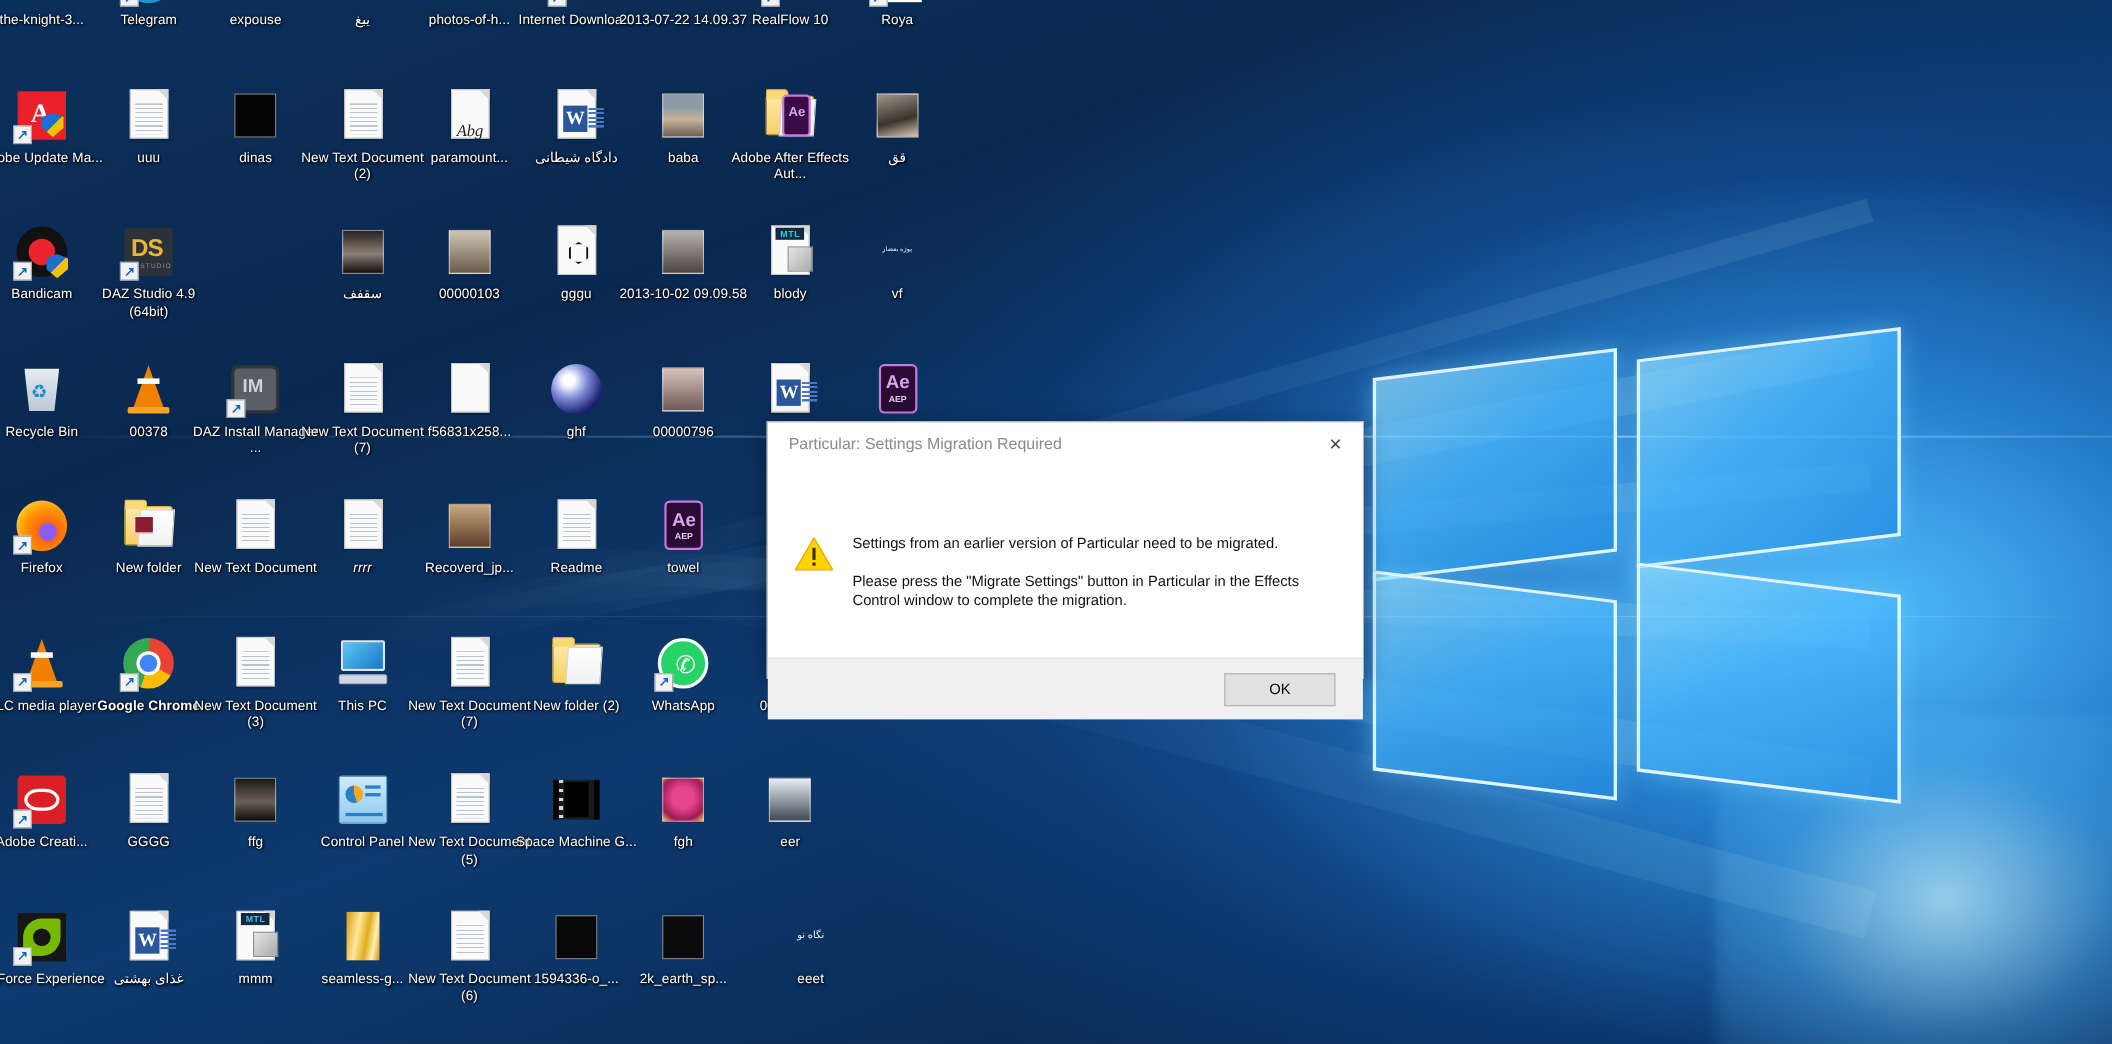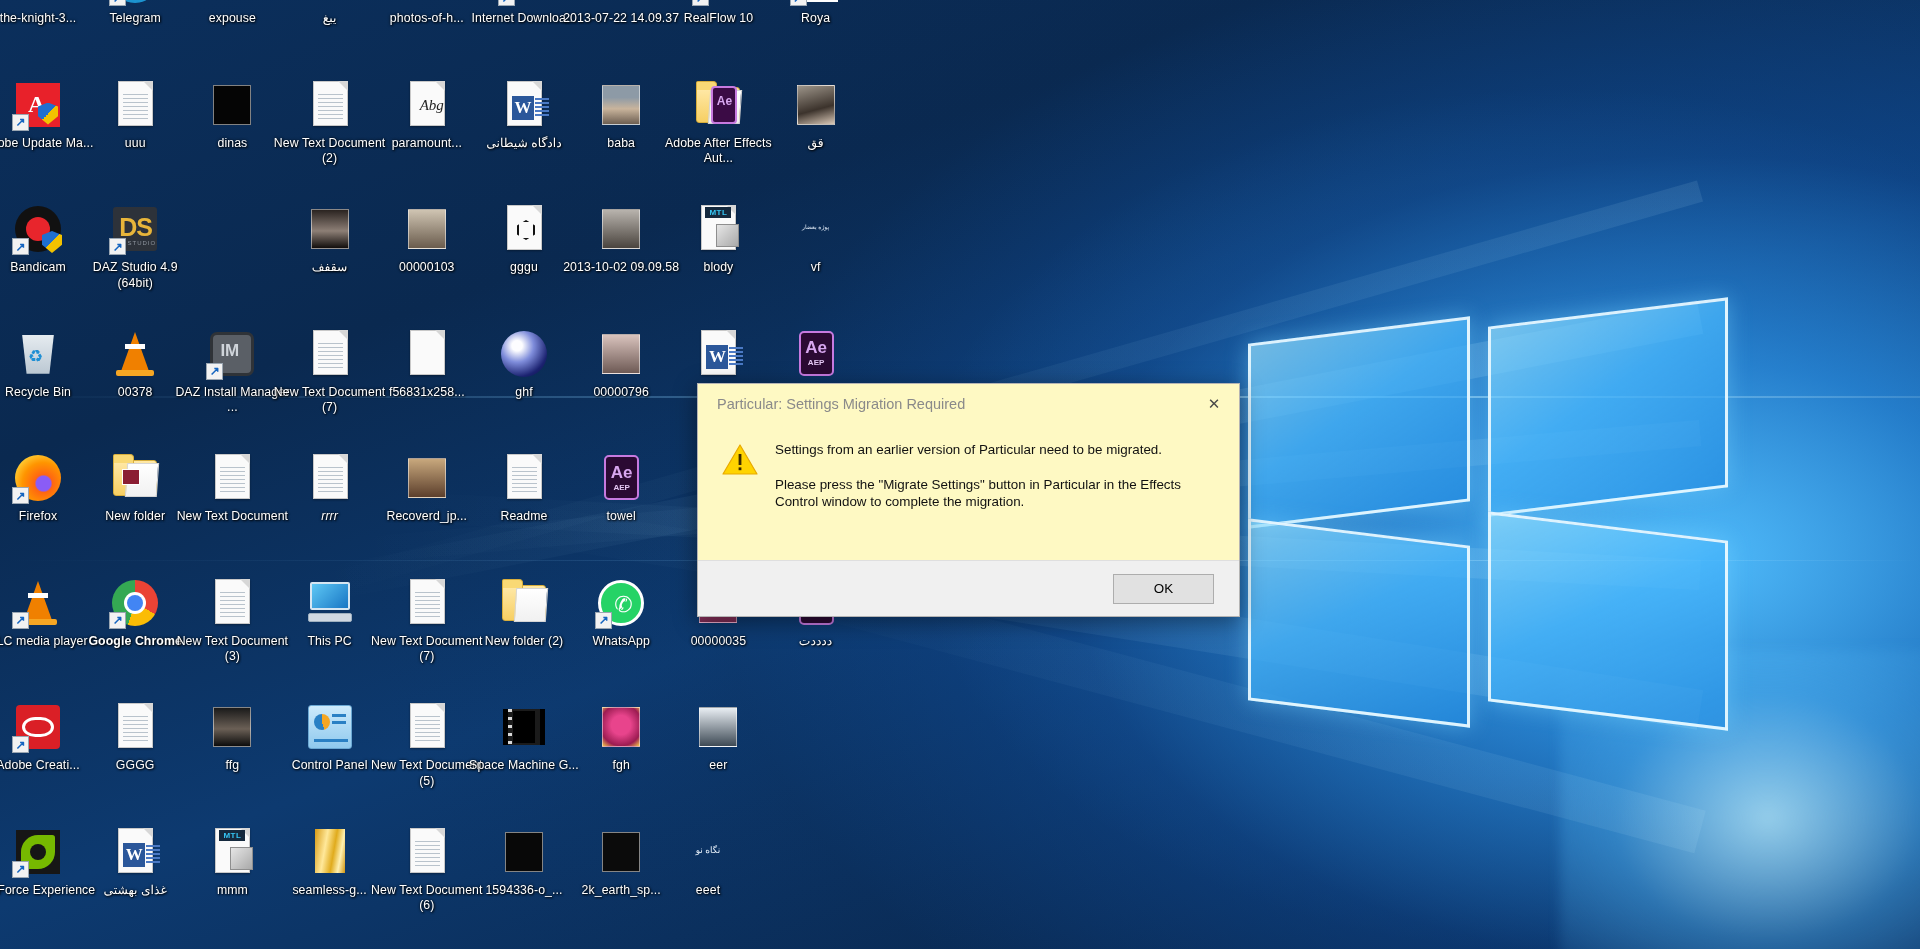--- a/index.html
+++ b/index.html
@@ -149,24 +149,24 @@
     background-image:
       repeating-linear-gradient(to bottom, #d8d8d8 0 3px, transparent 3px 8px);
     background-size: 4px 100%;
     background-repeat: no-repeat;
   }
   .art-film .scr { position: absolute; left: 5px; top: 2px; right: 5px; bottom: 2px; background: #000; }
 
   
   #dialog {
     position: absolute; left: 697px; top: 383px; width: 543px; height: 234px;
-    background: #fef9c3;
+    background: #ffffff;
     border: 1px solid #b4b4b4;
     box-shadow: 0 5px 22px rgba(0,0,0,0.42);
-    display: flex; flex-direction: column;
+    display: flex; flex-direction: column; gap: 44px;
   }
   #dialog-titlebar {
     height: 40px; display: flex; align-items: center;
     padding: 0 0 0 19px; flex: none;
   }
   #dialog-title {
     font-size: 14.5px; color: #8a8a8a; flex: 1;
     font-family: "Liberation Sans", sans-serif;
   }
   #dialog-close {
@@ -293,21 +293,21 @@
         <div class="icon-art">
           <div class="art-doc">
             <div class="lines"></div>
           </div>
         </div>
         <div class="icon-label">New Text Document (2)</div>
       </div>
       <div class="icon-cell" style="left: 367.8px; top: 78.5px;">
         <div class="icon-art">
           <div class="art-doc">
-            <div style="position:absolute;left:0;right:0;top:15px;text-align:right;font-family:'Liberation Serif',serif;font-style:italic;font-size:15px;color:#222">Abg</div>
+            <div style="position:absolute;left:0;right:0;top:30px;text-align:center;font-family:'Liberation Serif',serif;font-style:italic;font-size:15px;color:#222">Abg</div>
           </div>
         </div>
         <div class="icon-label">paramount...</div>
       </div>
       <div class="icon-cell" style="left: 465px; top: 78.5px;">
         <div class="icon-art">
           <div class="art-doc art-word">
             <div class="w-badge">W</div>
             <div class="w-bars"></div>
           </div>
@@ -340,21 +340,21 @@
             <div style="position:absolute;left:11px;top:11px;width:24px;height:24px;border-radius:50%;background:#e8252c"></div>
             <div style="position:absolute;right:-1px;bottom:-1px;width:20px;height:22px;background:linear-gradient(135deg,#1f6fd0 50%,#f2c200 50%);clip-path:polygon(50% 0,100% 18%,100% 62%,50% 100%,0 62%,0 18%)"></div>
           </div>
           <span class="shortcut-arrow"></span>
         </div>
         <div class="icon-label">Bandicam</div>
       </div>
       <div class="icon-cell" style="left: 76.2px; top: 203px;">
         <div class="icon-art">
           <div class="art-square" style="background:#2d323a;border-radius:3px">
-            <div style="position:absolute;left:6px;top:6px;color:#e8b53a;font-size:25px;font-weight:bold;letter-spacing:-1px">DS</div>
+            <div style="position:absolute;left:6px;top:6px;color:#e8b53a;font-size:22px;font-weight:bold;letter-spacing:-1px">DS</div>
             <div style="position:absolute;left:7px;bottom:5px;color:#8d949d;font-size:6px;letter-spacing:1px">Z STUDIO</div>
           </div>
           <span class="shortcut-arrow"></span>
         </div>
         <div class="icon-label">DAZ Studio 4.9 (64bit)</div>
       </div>
       <div class="icon-cell" style="left: 270.6px; top: 203px;">
         <div class="icon-art">
           <div class="art-photo" style="background:linear-gradient(180deg,#2a2320,#8d7f76 55%,#120e0c)"></div>
         </div>
@@ -707,21 +707,21 @@
           <div class="art-photo" style="background:#080808"></div>
         </div>
         <div class="icon-label">1594336-o_...</div>
       </div>
       <div class="icon-cell" style="left: 562.2px; top: 825.5px;">
         <div class="icon-art">
           <div class="art-photo" style="background:#0b0b0b"></div>
         </div>
         <div class="icon-label">2k_earth_sp...</div>
       </div>
-      <div class="icon-cell" style="left: 649px; top: 825.5px;">
+      <div class="icon-cell" style="left: 678px; top: 825.5px;">
         <div class="icon-art">
           <div style="position:absolute;left:4px;top:6px;width:44px;height:36px;color:#e7f0fa;font-size:9px;text-align:center;line-height:36px">نگاه نو</div>
         </div>
         <div class="icon-label">eeet</div>
       </div>
     </div>
 
   <div id="dialog">
     <div id="dialog-titlebar">
       <div id="dialog-title">Particular: Settings Migration Required</div>

